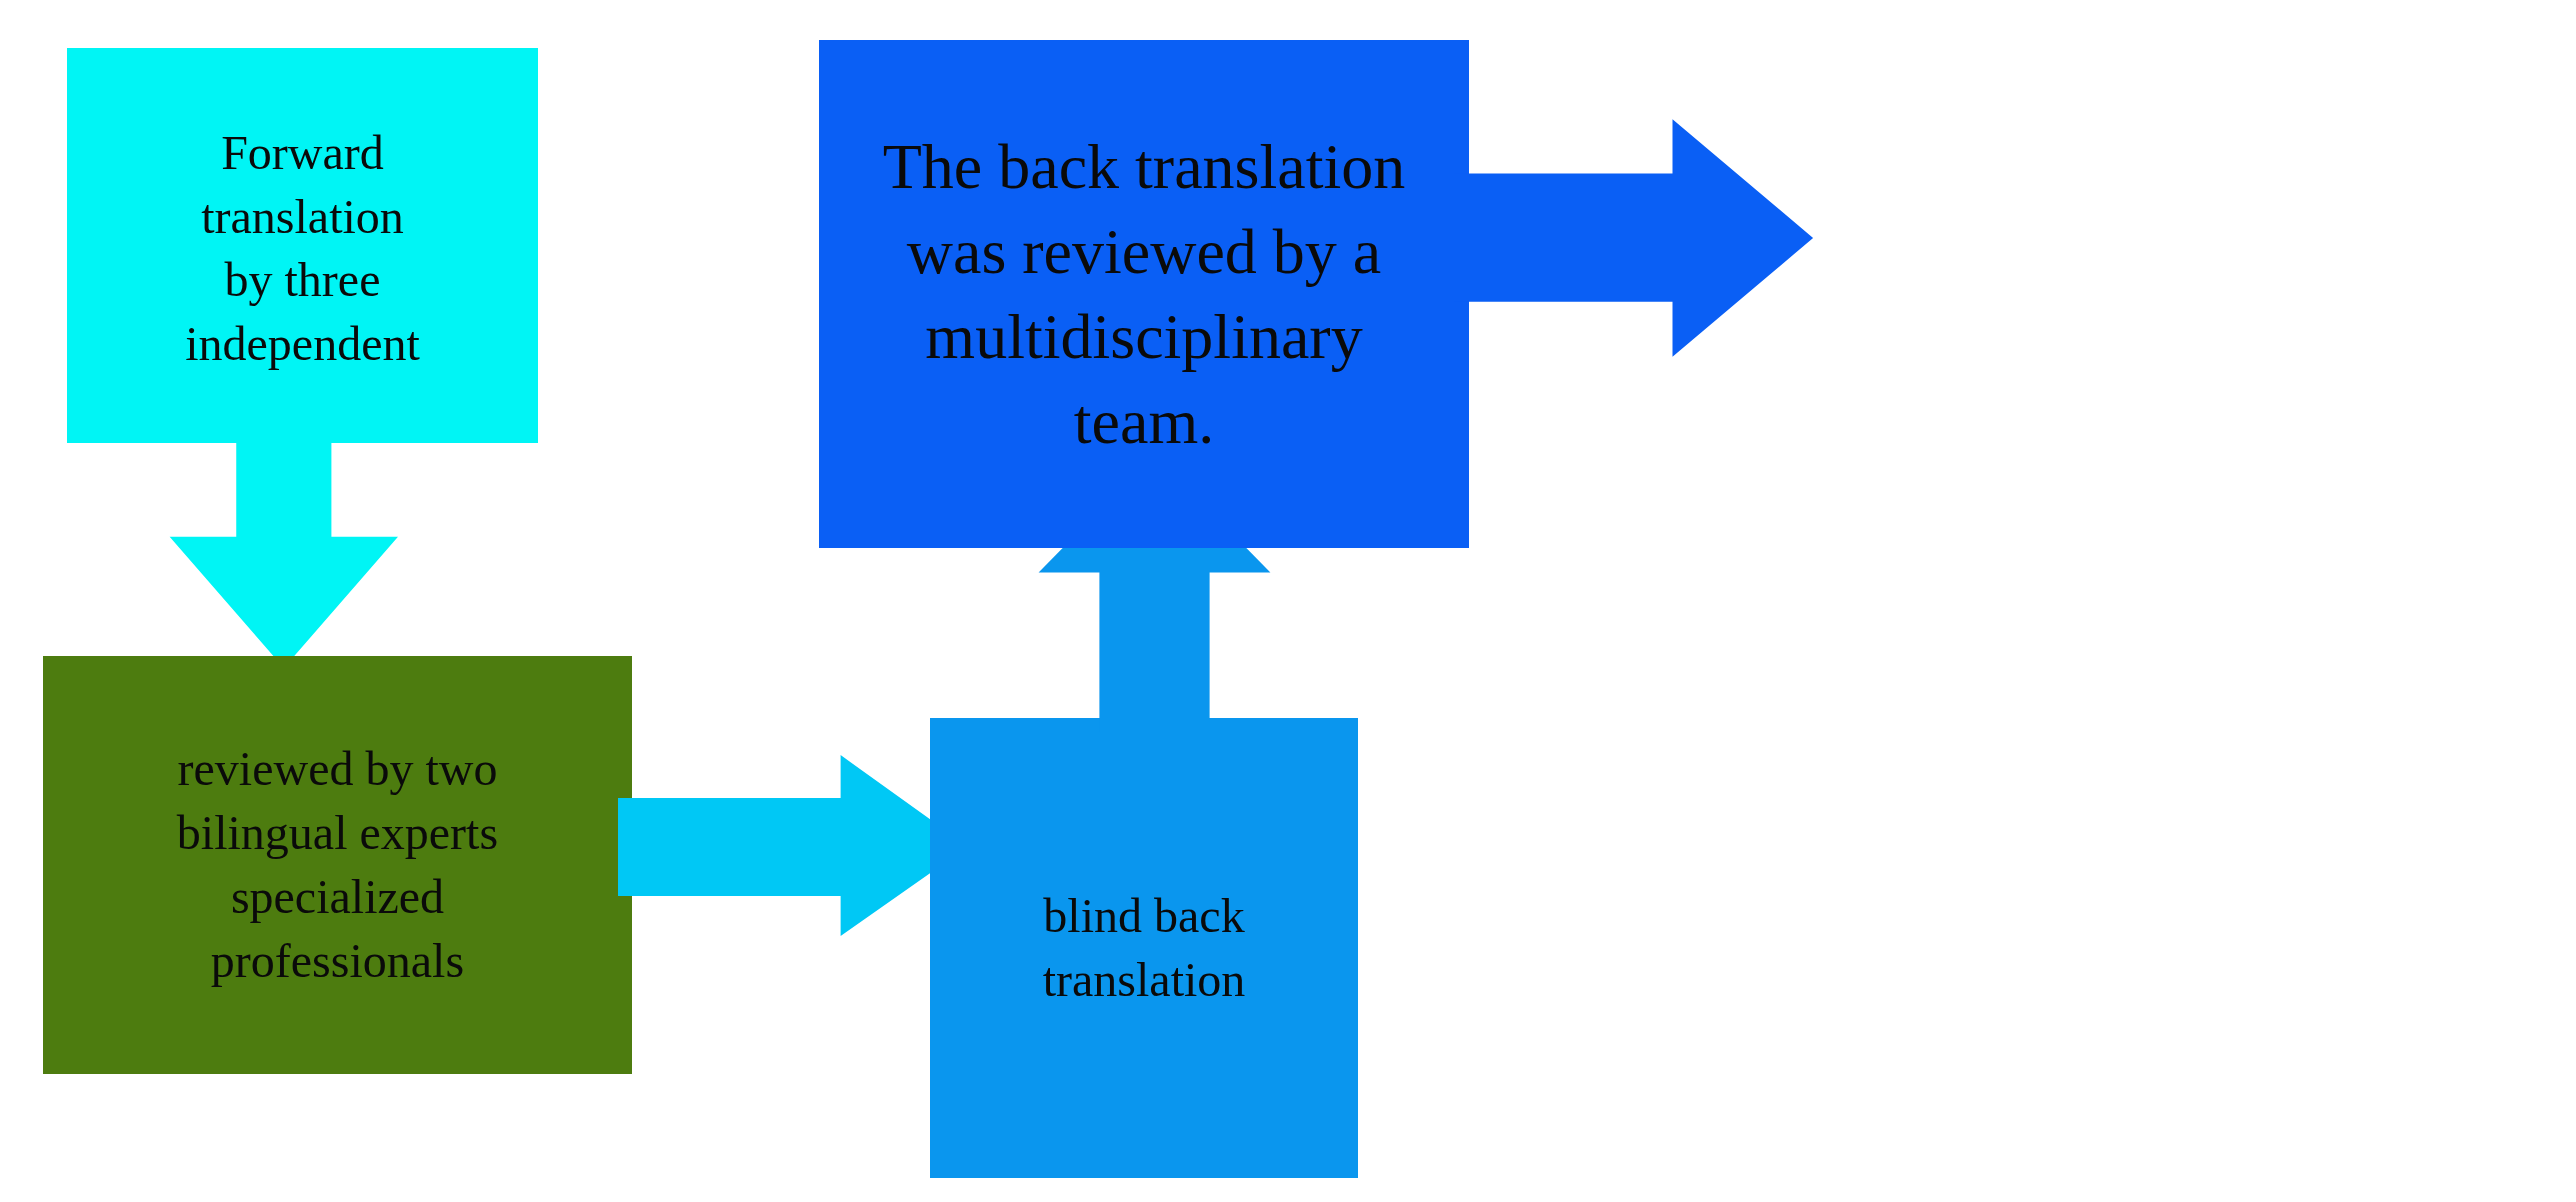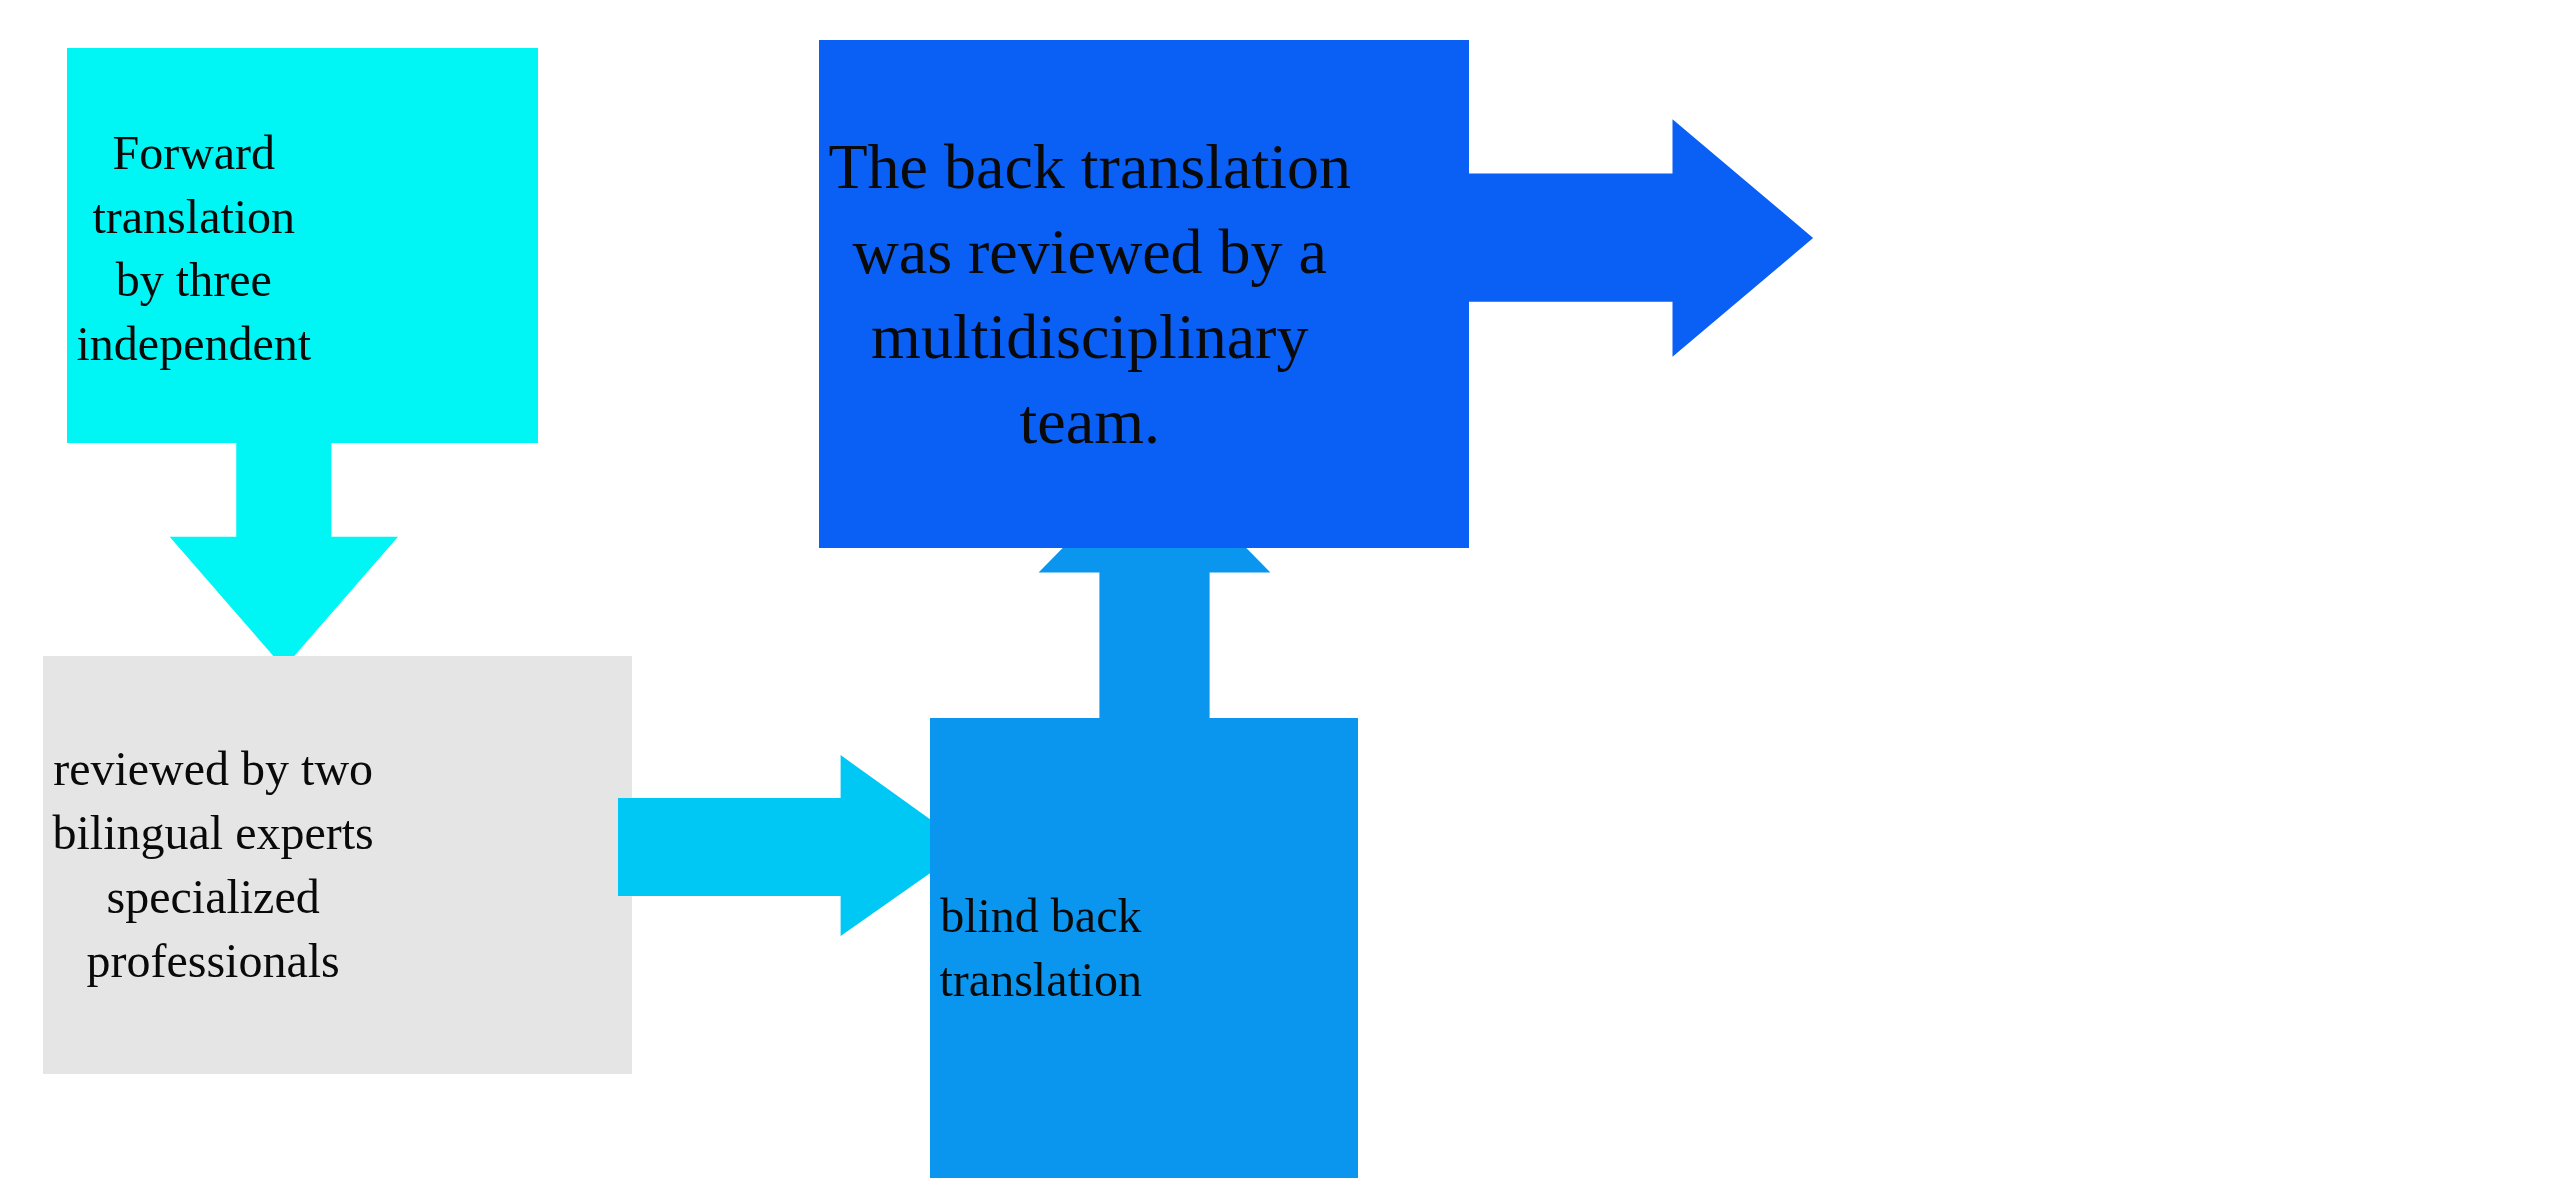--- a/index.html
+++ b/index.html
@@ -13,40 +13,41 @@
     width: 2576px;
     height: 1203px;
     background: #ffffff;
     overflow: hidden;
     font-family: "Liberation Serif", "DejaVu Serif", serif;
   }
   .node {
     position: absolute;
     display: flex;
     align-items: center;
+    justify-content: center;
     text-align: center;
     color: #0a0a0a;
     line-height: 1.33;
     box-sizing: border-box;
     padding: 3.8px 9.5px;
     white-space: pre-line;
   }
   
   #node-forward-translation {
     left: 67px;  top: 48px;
     width: 471px; height: 395px;
     background: #00f5f5;
     font-size: 48px;
     align-items: center;
     padding-top: 9.5px;
   }
   #node-bilingual-review {
     left: 43px;  top: 656px;
     width: 589px; height: 418px;
-    background: #e5e5e5;
+    background: #4d7c0f;
     font-size: 48px;
   }
   #node-blind-back-translation {
     left: 930px; top: 718px;
     width: 428px;  height: 460px;
     background: #0a96ee;
     font-size: 48px;
   }
   #node-multidisciplinary-review {
     left: 819px; top: 40px;

